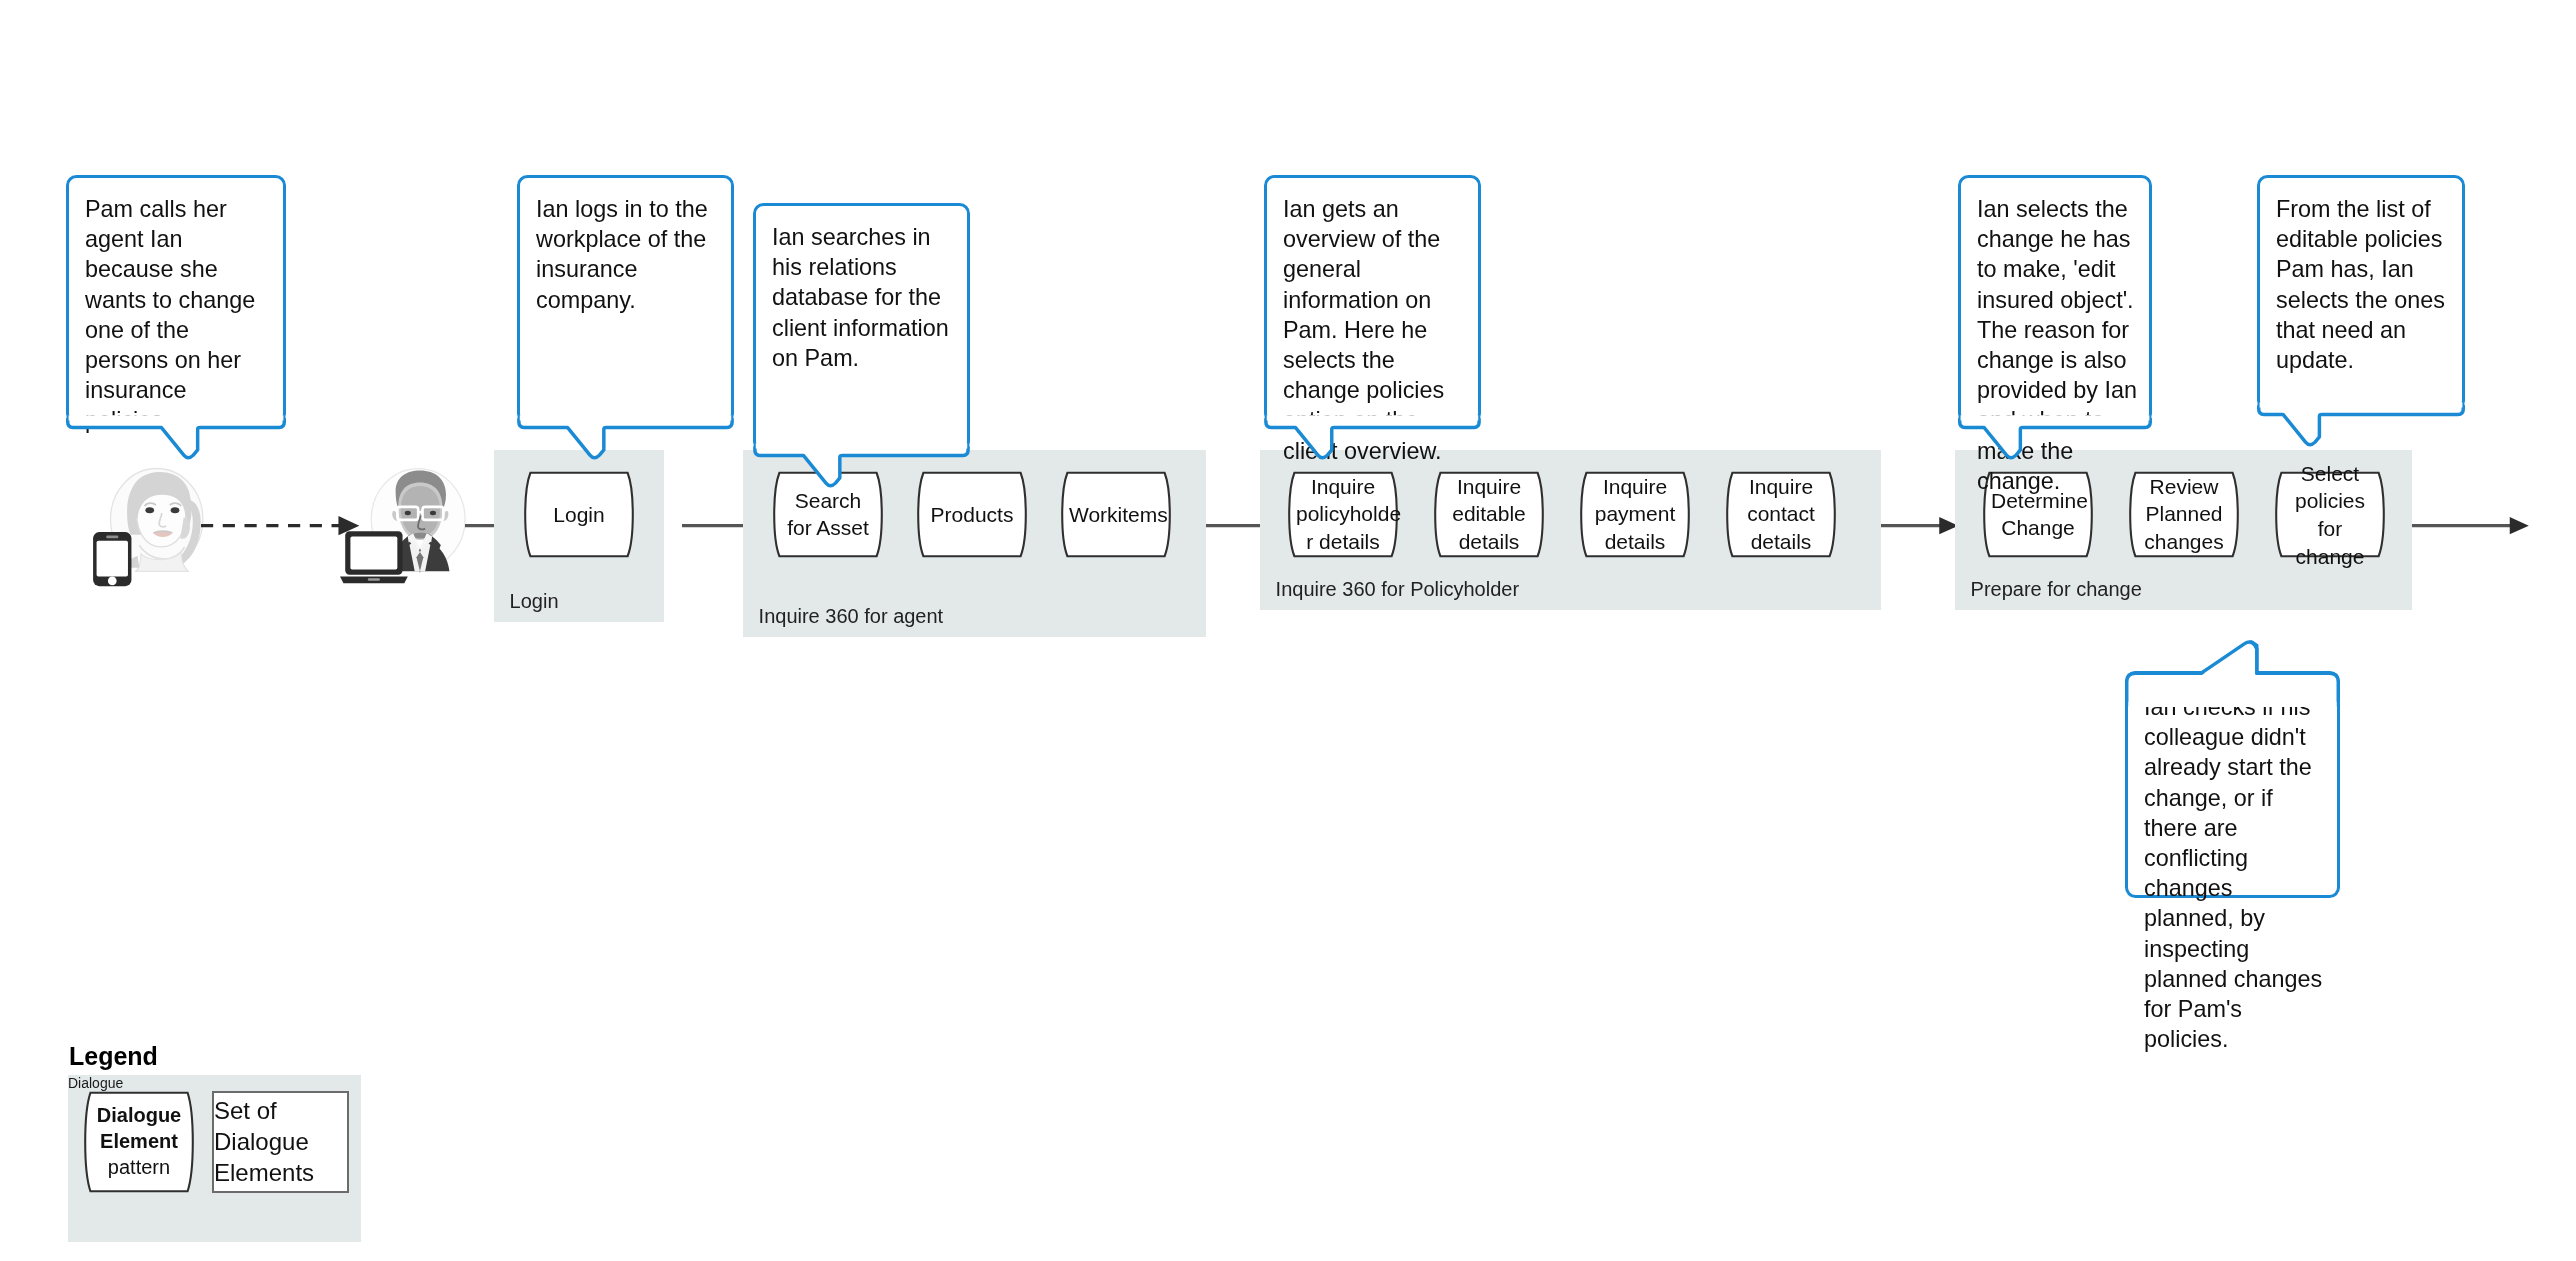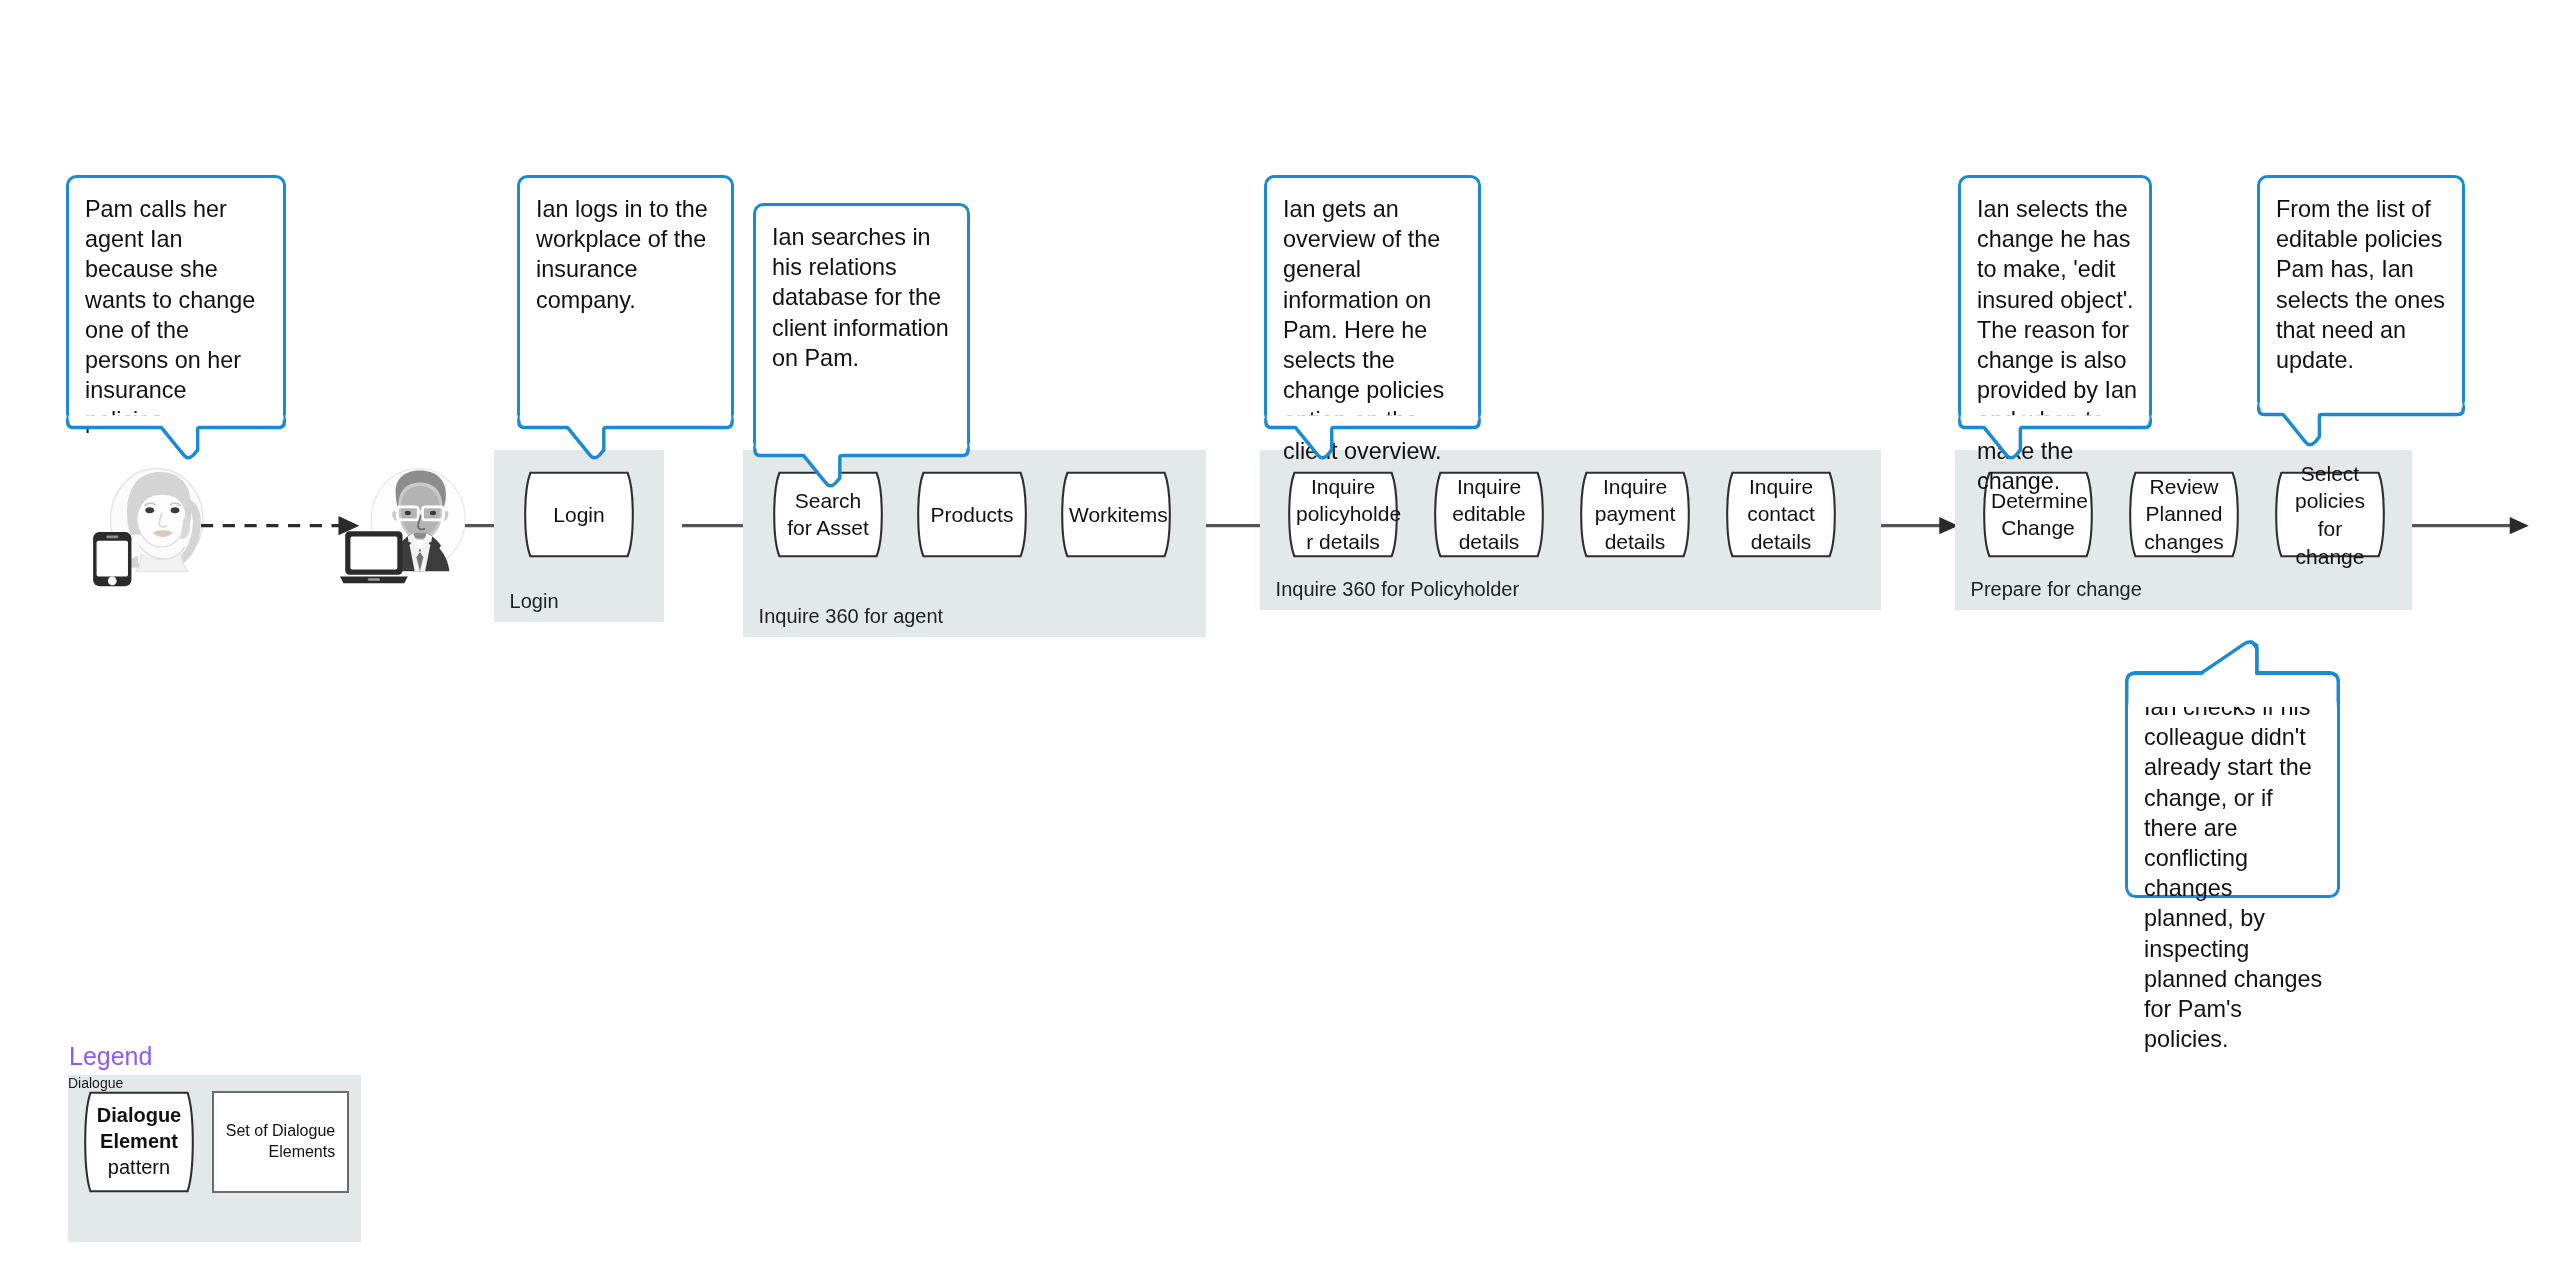--- a/index.html
+++ b/index.html
@@ -44,29 +44,29 @@
 
   
   .conn{position:absolute;overflow:visible;}
 
   
   .avatar{position:absolute;}
   .avatar svg{position:absolute;left:0;top:0;}
 
   
   #legend-title{
-    position:absolute;font-size:25px;font-weight:normal;color:#8b5cf6;
+    position:absolute;font-size:25px;font-weight:bold;color:#000000;
   }
   .legend-box{
     position:absolute;background:#e3e8e9;box-sizing:border-box;
   }
   .legend-rect{
     position:absolute;background:#ffffff;border:2.6px solid #6b6b6b;
     box-sizing:border-box;display:flex;align-items:center;justify-content:center;
-    text-align:right;font-size:16px;line-height:1.3;color:#111;
+    text-align:left;font-size:24px;line-height:1.3;color:#111;
   }
   .legend-pat .plabel{font-size:20px;line-height:1.32;}
   .legend-pat .plabel b{font-weight:bold;display:block;}
 </style>
 </head>
 <body>
 
 <div id="stage">
 
   <div class="callout" style="left:66px;top:175px;width:220px;height:249px;">

